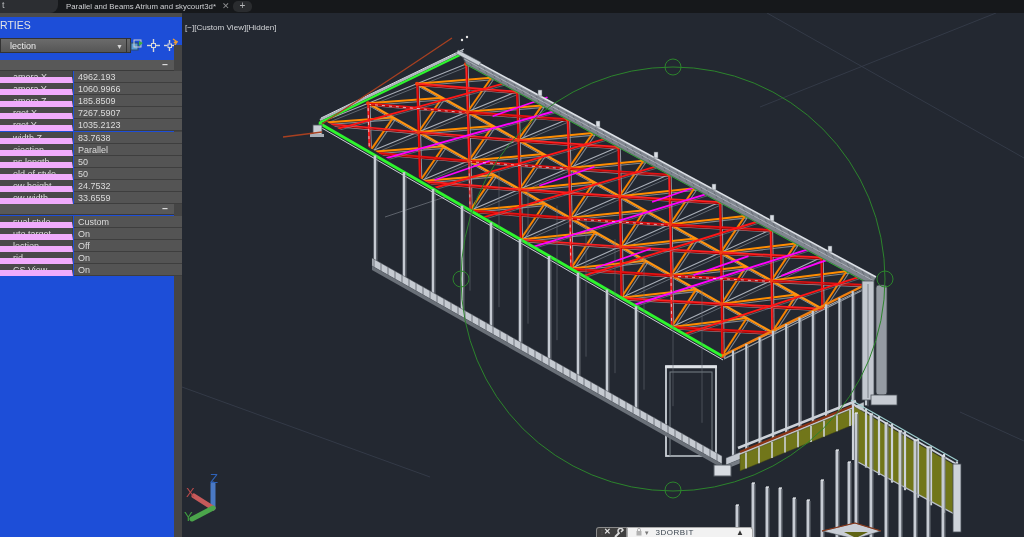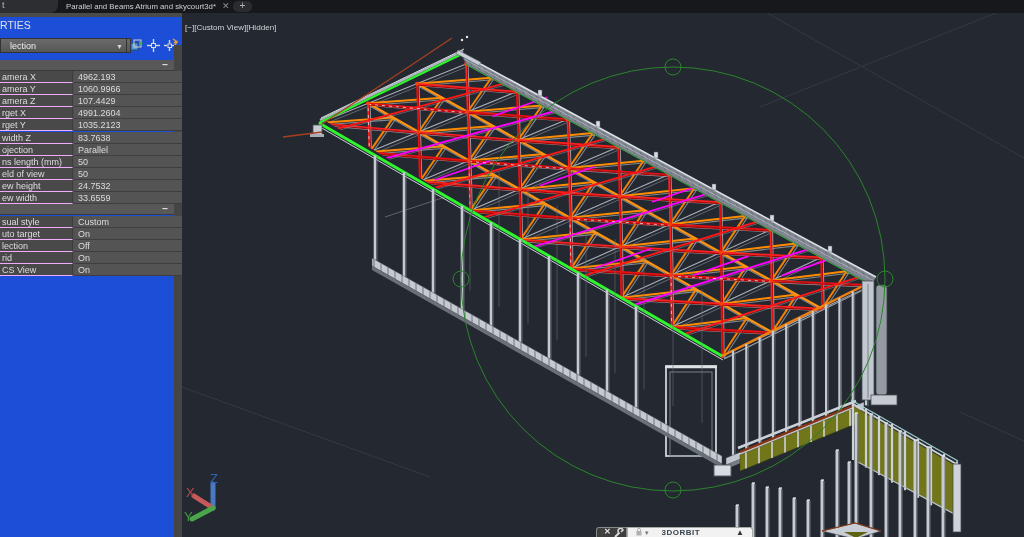--- a/index.html
+++ b/index.html
@@ -8,21 +8,21 @@
 #tabx{position:absolute;left:222px;top:1px;color:#8d8e90;font-size:9px}
 #tabplus{position:absolute;left:233px;top:1px;width:19px;height:11px;background:#2a2c2f;border-radius:5px;color:#b5b6b8;font-size:10px;line-height:10px;text-align:center}
 #panel{position:absolute;left:0;top:17px;width:182px;height:524px;background:#1d4ed8}
 #phead{position:absolute;left:0;top:2px;color:#e4e4e4;font-size:10.5px}
 #combo{position:absolute;left:0;top:21px;width:131px;height:15px;background:linear-gradient(#6b6b6b,#565656);border:1px solid #333;color:#ececec;font-size:9px;line-height:14px;padding-left:9px}
 #comboarr{position:absolute;left:113px;top:21px;width:14px;height:15px;background:linear-gradient(#6b6b6b,#565656);border:1px solid #333;border-left:none;color:#d8d8d8;font-size:7px;text-align:center;line-height:15px}
 .icon{position:absolute;top:21px;width:15px;height:15px}
 .shead{position:absolute;left:0;width:174px;height:11px;background:#585858;border-bottom:1px solid #3a3a3a}
 .shead span{position:absolute;right:6px;top:-1px;color:#e0e0e0;font-size:10px;font-weight:bold}
 .prow{position:absolute;left:0;width:174px;height:12.1px;font-size:9px;line-height:12px;color:#dcdcdc}
-.plab{position:absolute;left:0;width:73px;height:12.1px;background:#494949;border-bottom:1px solid #f0abfc;border-right:1px solid #3e3e3e;padding-left:2px;overflow:hidden}
+.plab{position:absolute;left:0;width:73px;height:12.1px;background:#494949;border-bottom:6px solid #f0abfc;border-right:1px solid #3e3e3e;padding-left:13px;overflow:hidden}
 .pval{position:absolute;left:74px;width:108px;height:12.1px;background:#545454;border-bottom:1px solid #3e3e3e;padding-left:4px;overflow:hidden}
 #gridarea{position:absolute;left:0;top:0;width:182px;height:524px}
 #gutter{position:absolute;left:174px;top:28px;width:8px;height:496px;background:#454545}
 #vp{position:absolute;left:182px;top:13px;width:842px;height:524px;background:#232831;overflow:hidden}
 #vplabel{position:absolute;left:3px;top:10px;color:#d3d5d8;font-size:8.1px;z-index:5}
 #cmdbar{position:absolute;left:596px;top:527px;width:157px;height:10px;z-index:6}
 #cmdl{position:absolute;left:0;top:0;width:31px;height:10px;background:#3e3e3e;border:1px solid #8a8a8a;border-bottom:none;border-radius:3px 0 0 0}
 #cmdr{position:absolute;left:31px;top:0;width:126px;height:10px;background:#f2f2f2;border:1px solid #aaa;border-bottom:none;border-radius:0 3px 0 0;color:#3a444e;font-size:8px;line-height:10px}
 </style></head><body>
 <div id="tabbar">
@@ -67,44 +67,44 @@
   <div class="prow" style="top:54.0px">
         <div class="plab">amera X</div>
         <div class="pval">4962.193</div>
       </div>
 <div class="prow" style="top:66.1px">
         <div class="plab">amera Y</div>
         <div class="pval">1060.9966</div>
       </div>
 <div class="prow" style="top:78.2px">
         <div class="plab">amera Z</div>
-        <div class="pval">107.4429</div>
+        <div class="pval">185.8509</div>
       </div>
 <div class="prow" style="top:90.3px">
         <div class="plab">rget X</div>
-        <div class="pval">4991.2604</div>
+        <div class="pval">7267.5907</div>
       </div>
 <div class="prow" style="top:102.4px">
         <div class="plab">rget Y</div>
         <div class="pval">1035.2123</div>
       </div>
 <div class="prow" style="top:114.5px">
         <div class="plab">width Z</div>
         <div class="pval">83.7638</div>
       </div>
 <div class="prow" style="top:126.6px">
         <div class="plab">ojection</div>
         <div class="pval">Parallel</div>
       </div>
 <div class="prow" style="top:138.7px">
         <div class="plab">ns length (mm)</div>
         <div class="pval">50</div>
       </div>
 <div class="prow" style="top:150.8px">
-        <div class="plab">eld of view</div>
+        <div class="plab">eld of style</div>
         <div class="pval">50</div>
       </div>
 <div class="prow" style="top:162.9px">
         <div class="plab">ew height</div>
         <div class="pval">24.7532</div>
       </div>
 <div class="prow" style="top:175.0px">
         <div class="plab">ew width</div>
         <div class="pval">33.6559</div>
       </div>
@@ -775,13 +775,13 @@
       <span style="position:absolute;left:2px;top:0;color:#777;font-size:6px;letter-spacing:-1px">⋮</span>
       <span style="position:absolute;left:7px;top:-1px;color:#e8e8e8;font-size:8px;font-weight:bold">✕</span>
       <svg style="position:absolute;left:17px;top:0" width="11" height="10" viewBox="0 0 11 10">
         <path d="M1 9 L5.5 4.5" stroke="#dcdcdc" stroke-width="2"></path>
         <path d="M5 5 a2.6 2.6 0 1 1 4 -3 l-2 2" stroke="#dcdcdc" stroke-width="1.5" fill="none"></path>
       </svg>
     </div>
  <div id="cmdr"><svg style="margin-left:8px;vertical-align:-1px" width="6" height="8" viewBox="0 0 6 8">
         <rect x="0.5" y="3" width="5" height="4.5" fill="#b0b0b0"></rect>
         <path d="M1.5 3 V1.8 A1.5 1.5 0 0 1 4.5 1.8 V3" stroke="#b0b0b0" fill="none"></path>
-      </svg><span style="color:#777;font-size:6px"> ▼</span><span style="margin-left:12px;font-weight:bold;letter-spacing:0.5px">3DORBIT</span><span style="position:absolute;right:8px;color:#333">▲</span></div>
+      </svg><span style="color:#777;font-size:6px"> ▼</span><span style="margin-left:6px;font-weight:normal;letter-spacing:0.5px">3DORBIT</span><span style="position:absolute;right:8px;color:#333">▲</span></div>
 </div>
 </body></html>

